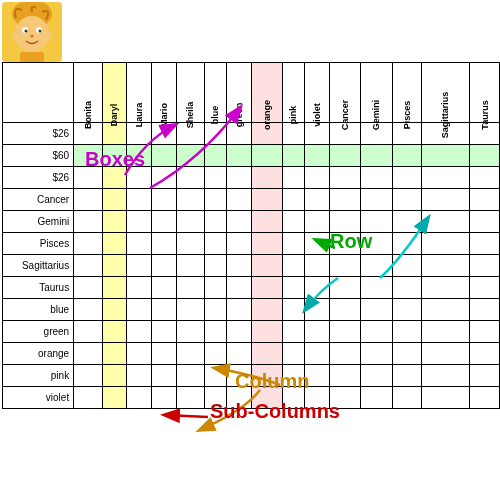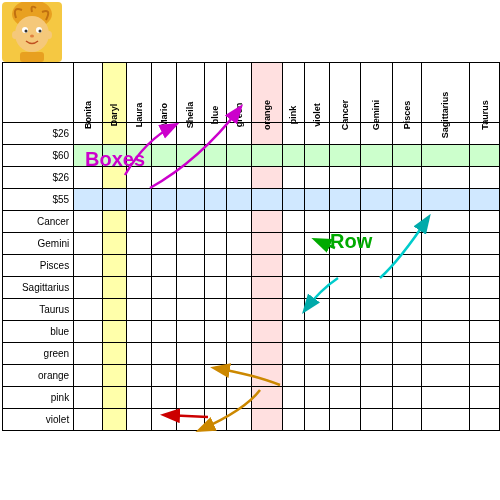--- a/index.html
+++ b/index.html
@@ -305,38 +305,20 @@
         <td style="background:#fff"></td>
         <td style="background:#fff"></td>
         <td style="background:#fff"></td>
         <td style="background:#fff"></td>
         <td style="background:#fff"></td>
         <td style="background:#fff"></td>
         <td style="background:#fff"></td>
       </tr>
 
 
-      <tr>
-        <td class="row-header">$55</td>
-        <td style="background:#d0e8ff"></td>
-        <td style="background:#d0e8ff"></td>
-        <td style="background:#d0e8ff"></td>
-        <td style="background:#d0e8ff"></td>
-        <td style="background:#d0e8ff"></td>
-        <td style="background:#d0e8ff"></td>
-        <td style="background:#d0e8ff"></td>
-        <td style="background:#d0e8ff"></td>
-        <td style="background:#d0e8ff"></td>
-        <td style="background:#d0e8ff"></td>
-        <td style="background:#d0e8ff"></td>
-        <td style="background:#d0e8ff"></td>
-        <td style="background:#d0e8ff"></td>
-        <td style="background:#d0e8ff"></td>
-        <td style="background:#d0e8ff"></td>
-      </tr>
 
       <tr>
         <td class="row-header">Cancer</td>
         <td style="background:#fff"></td>
         <td style="background:#ffffaa"></td>
         <td style="background:#fff"></td>
         <td style="background:#fff"></td>
         <td style="background:#fff"></td>
         <td style="background:#fff"></td>
         <td style="background:#fff"></td>
@@ -518,20 +500,22 @@
         <td style="background:#fff"></td>
         <td style="background:#fff"></td>
         <td style="background:#fff"></td>
         <td style="background:#fff"></td>
       </tr>
     </tbody>
   </table>
 
   <div class="label-boxes">Boxes</div>
   <div class="label-row">Row</div>
+  <div class="label-column">Column</div>
+  <div class="label-subcolumns">Sub-Columns</div>
 
   <svg class="arrows-overlay">
 
     <defs>
       <marker id="arrow-magenta" markerWidth="8" markerHeight="8" refX="6" refY="3" orient="auto">
         <path d="M0,0 L0,6 L8,3 z" fill="#cc00cc"></path>
       </marker>
       <marker id="arrow-green" markerWidth="8" markerHeight="8" refX="6" refY="3" orient="auto">
         <path d="M0,0 L0,6 L8,3 z" fill="#00aa00"></path>
       </marker>

